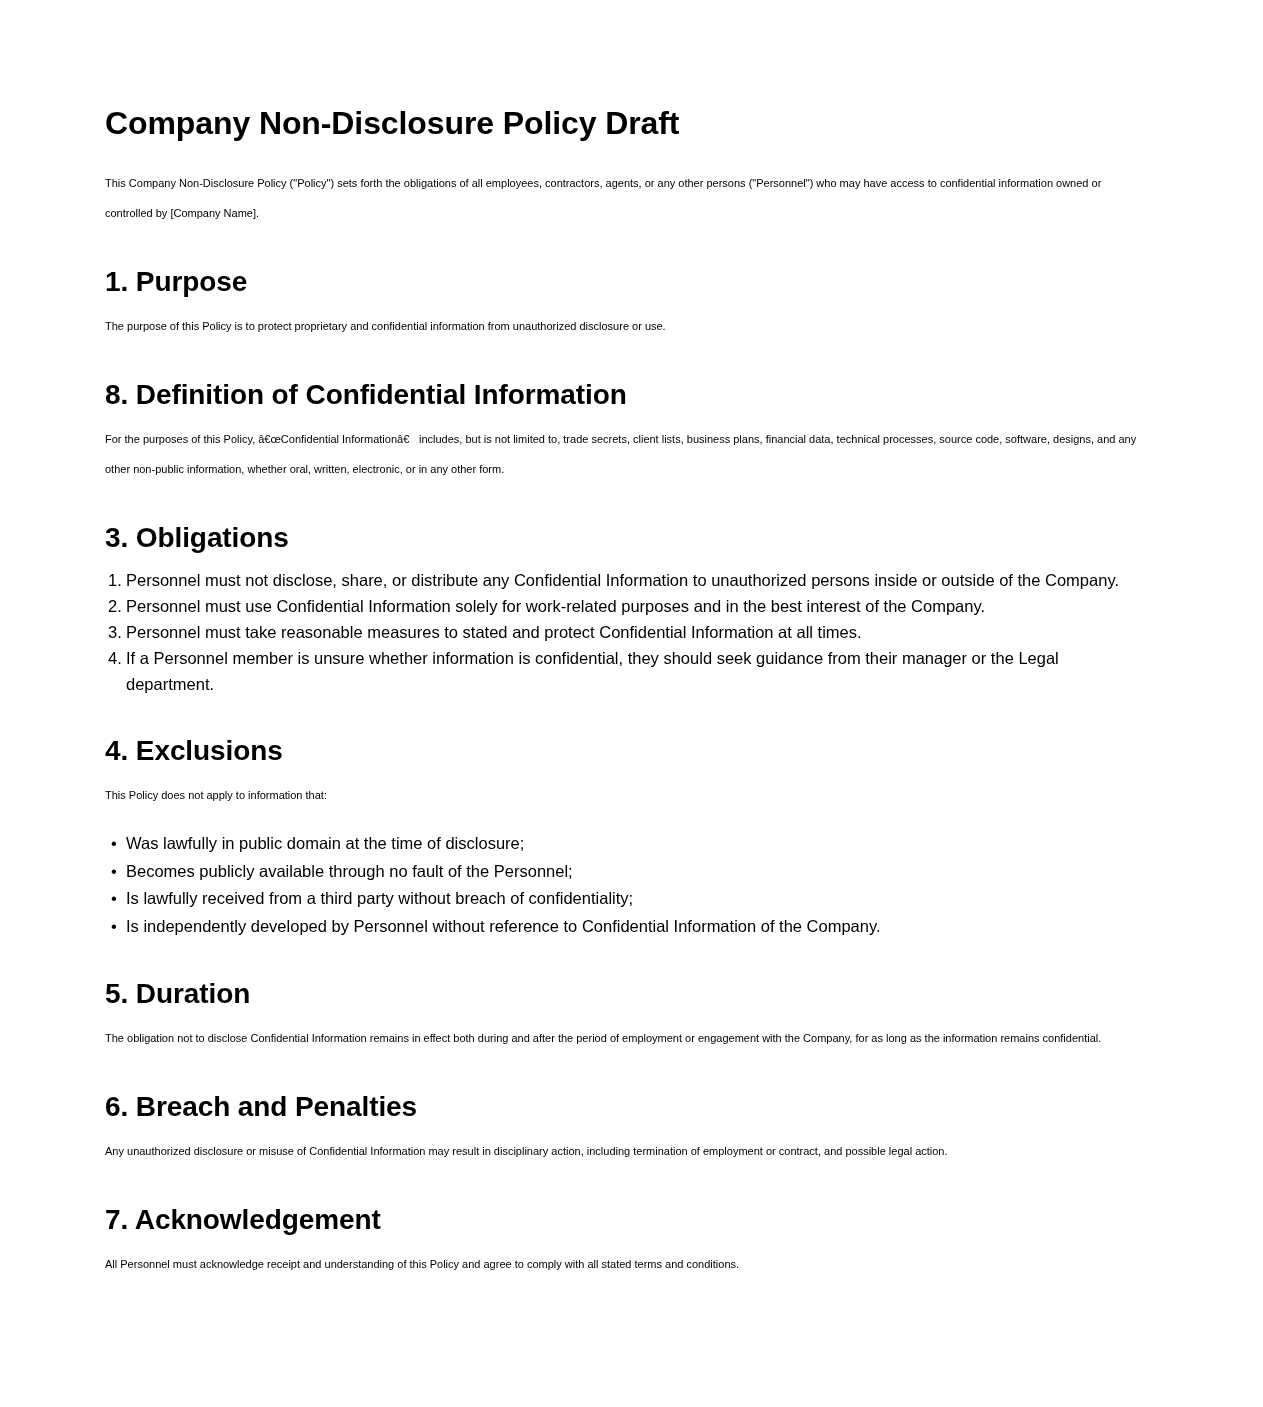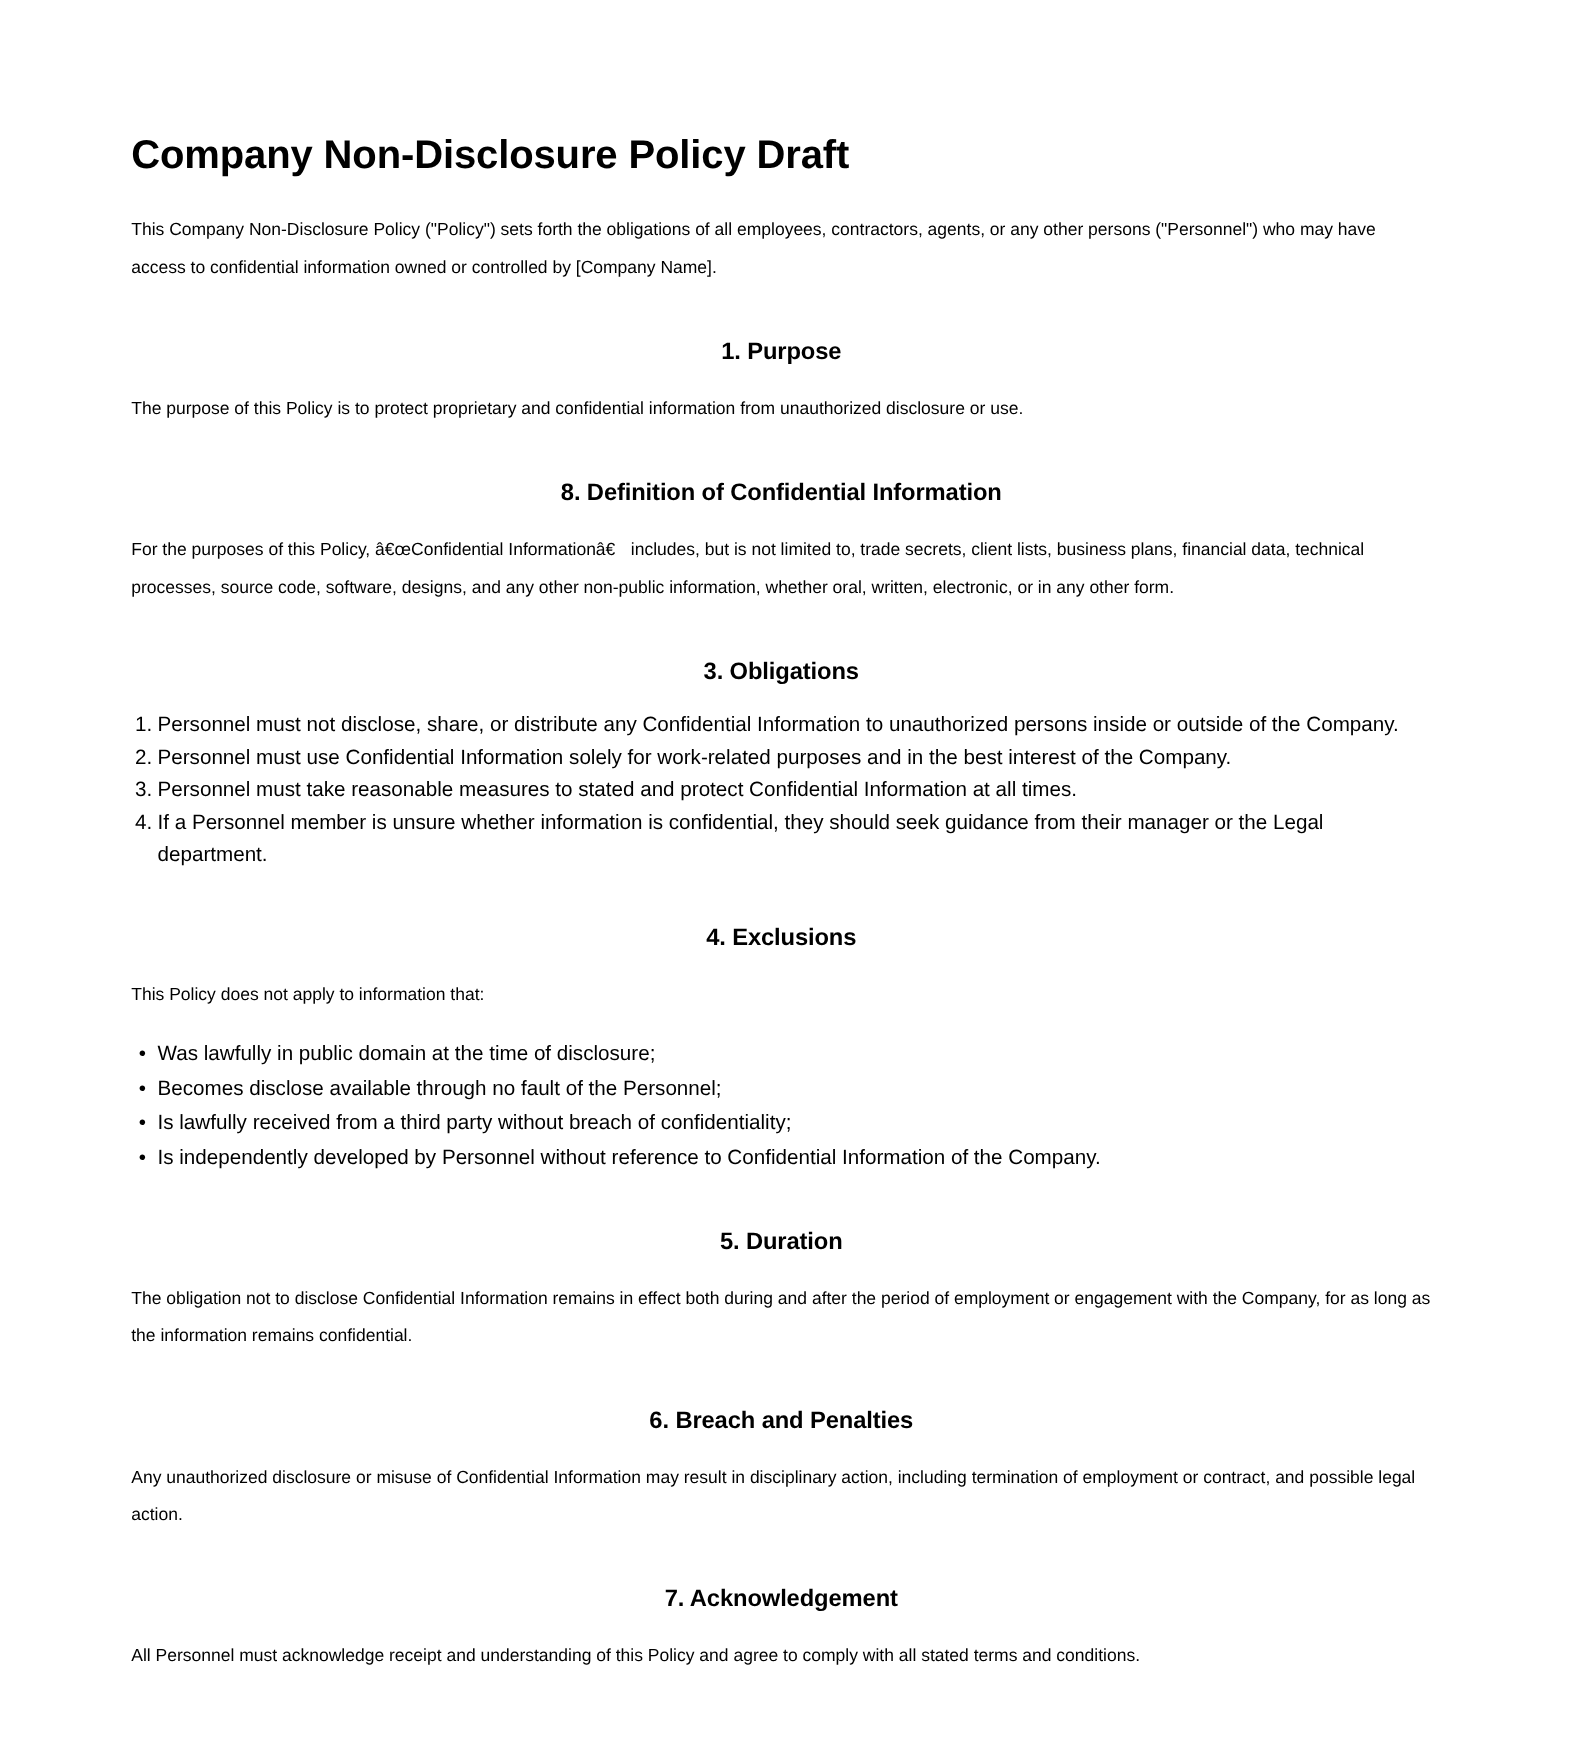--- a/index.html
+++ b/index.html
@@ -35,34 +35,33 @@
     line-height: 38px;
     margin: 0;
     padding: 0;
     letter-spacing: -0.1px;
     position: absolute;
     top: 104px;
     left: 0;
     white-space: nowrap;
   }
   .body-text {
-    font-size: 14px;
+    font-size: 11px;
     line-height: 30px;
     margin: 0;
     padding: 0;
     text-align: left;
   }
   h2.section-heading {
-    font-size: 19px;
+    font-size: 28px;
     font-weight: bold;
     line-height: 25px;
     margin: 0;
     padding: 0;
     letter-spacing: -0.1px;
-    text-align: center;
   }
   .flow {
     position: absolute;
     top: 168px;
     left: 0;
     width: 1040px;
   }
   .intro { margin-bottom: 0; }
 
   .sec { margin-top: 0; }
@@ -153,21 +152,21 @@
 
       <div class="sec-gap-lg"></div>
 
       <section class="sec">
         <h2 class="section-heading">4. Exclusions</h2>
         <div class="sec-gap-head"></div>
         <p class="body-text">This Policy does not apply to information that:</p>
         <div class="bullet-lead-gap"></div>
         <ul class="bulleted" id="exclusions-list">
             <li>Was lawfully in public domain at the time of disclosure;</li>
-            <li>Becomes disclose available through no fault of the Personnel;</li>
+            <li>Becomes publicly available through no fault of the Personnel;</li>
             <li>Is lawfully received from a third party without breach of confidentiality;</li>
             <li>Is independently developed by Personnel without reference to Confidential Information of the Company.</li>
           </ul>
       </section>
 
       <div class="sec-gap-lg"></div>
 
       <section class="sec">
         <h2 class="section-heading">5. Duration</h2>
         <div class="sec-gap-head"></div>

